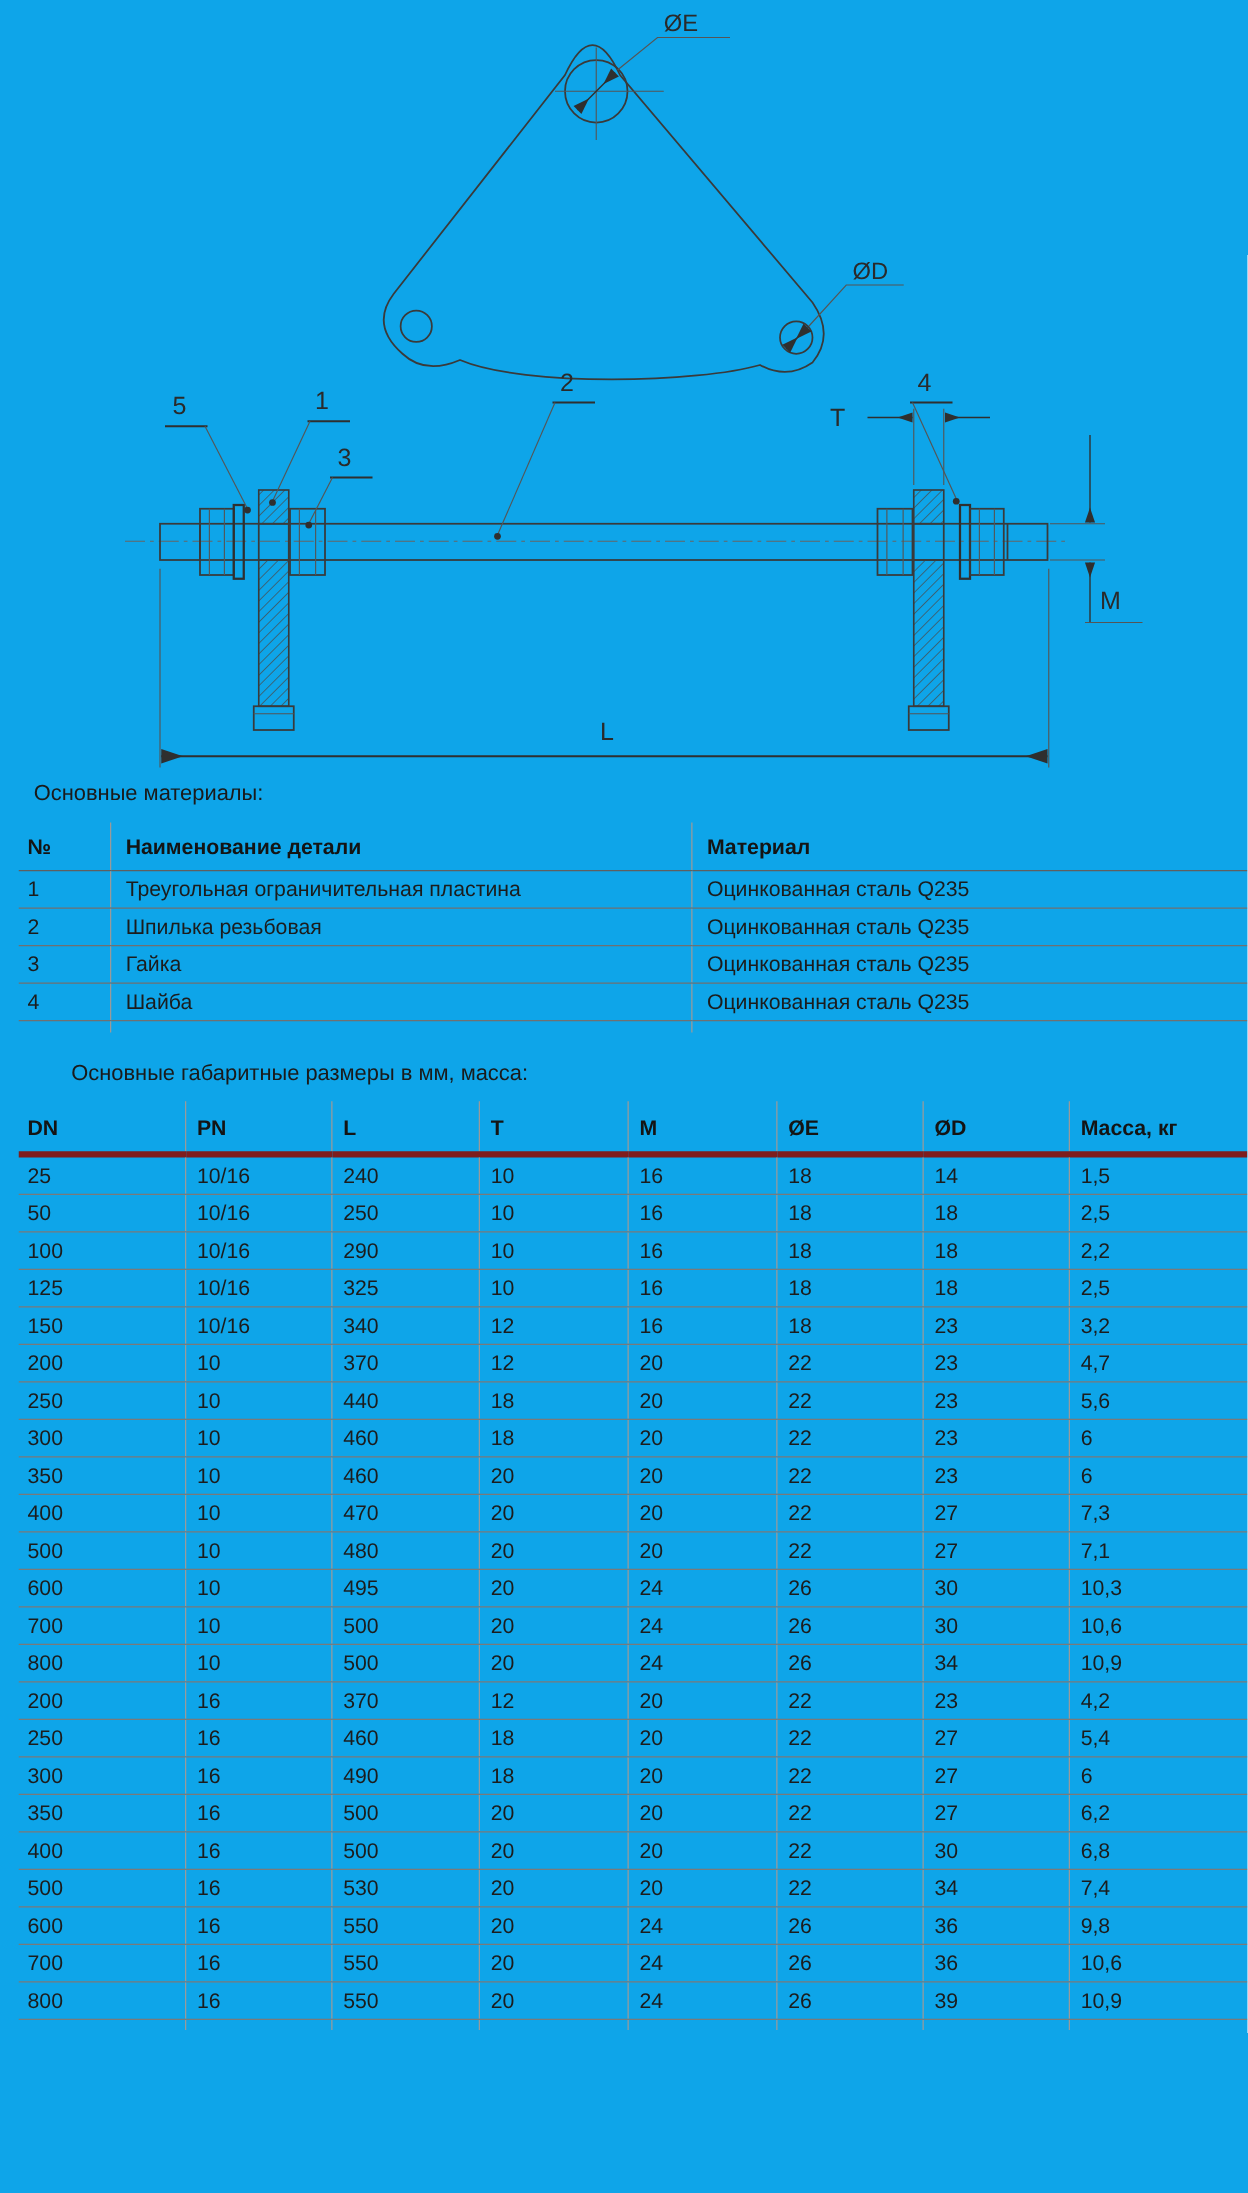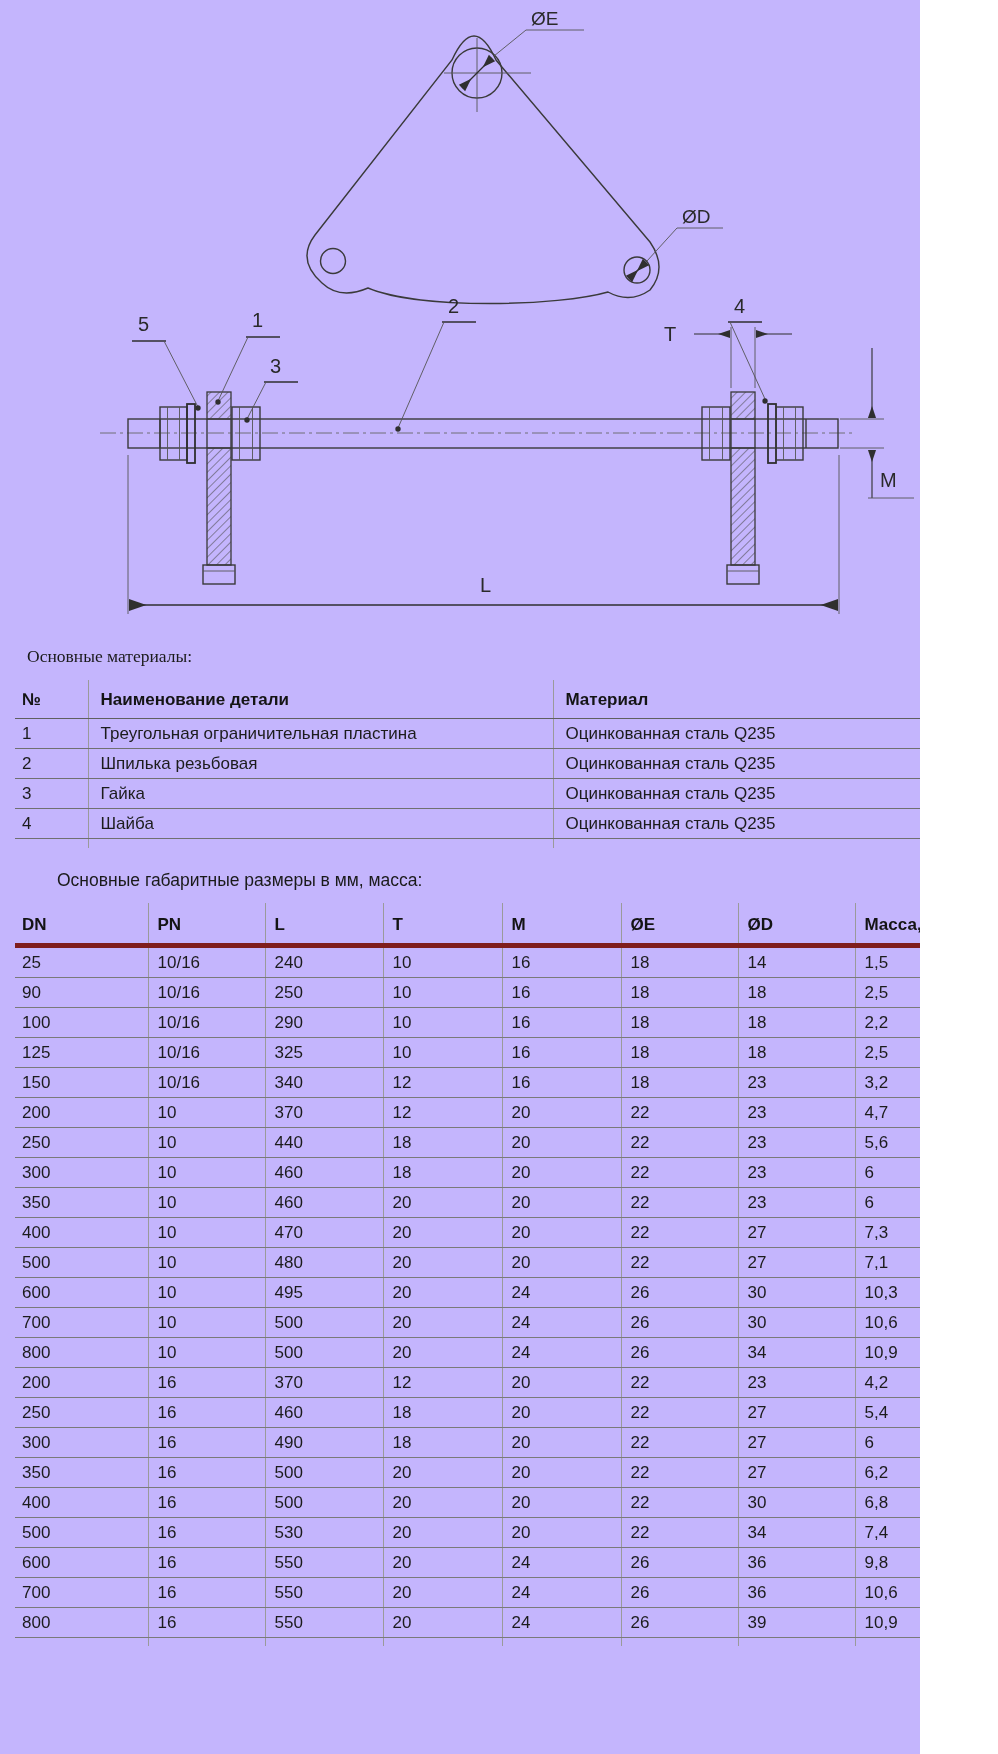--- a/index.html
+++ b/index.html
@@ -1,26 +1,26 @@
 <!DOCTYPE html>
 <html><head>
 <meta charset="utf-8">
 <style>
   html,body{margin:0;padding:0;background:#ffffff;}
   body{width:998px;font-family:"Liberation Sans",sans-serif;color:#1c1c1c;}
-  .sheet{width:920px;height:1754px;background:#c4b5fd;overflow:hidden;}
+  .sheet{width:998px;height:1754px;background:#0ea5e9;overflow:hidden;}
 
   .drawing-wrap{width:998px;height:624px;}
   svg text{font-family:"Liberation Sans",sans-serif;fill:#2a2a2a;}
   .thin{stroke:#555;stroke-width:0.9;fill:none;}
   .med{stroke:#3a3a3a;stroke-width:1.4;fill:none;}
   .thick{stroke:#2f2f2f;stroke-width:1.8;fill:none;}
 
   .heading{font-size:17.5px;color:#1a1a1a;margin:0;}
-  .heading-materials{margin:22px 0 0 27px;font-family:Liberation Serif, serif;}
+  .heading-materials{margin:0 0 0 27px;}
   .heading-dims{margin:22px 0 0 57px;}
 
   table{border-collapse:collapse;table-layout:fixed;margin-left:15px;width:983px;font-size:17px;}
   th{text-align:left;font-weight:bold;color:#141414;}
   td,th{white-space:nowrap;overflow:hidden;}
 
   .materials-table{margin-top:13px;}
   .materials-table th{height:32px;border-bottom:1px solid #5f5f5f;padding:4px 4px 2px 7px;}
   .materials-table td{height:29px;border-bottom:1px solid #707070;padding:0 4px 0 7px;}
   .materials-table th:nth-child(n+2),.materials-table td:nth-child(n+2){border-left:1px solid #9a9a9a;padding-left:12px;}
@@ -230,21 +230,21 @@
           <td>25</td>
           <td>10/16</td>
           <td>240</td>
           <td>10</td>
           <td>16</td>
           <td>18</td>
           <td>14</td>
           <td>1,5</td>
         </tr>
         <tr>
-          <td>90</td>
+          <td>50</td>
           <td>10/16</td>
           <td>250</td>
           <td>10</td>
           <td>16</td>
           <td>18</td>
           <td>18</td>
           <td>2,5</td>
         </tr>
         <tr>
           <td>100</td>

